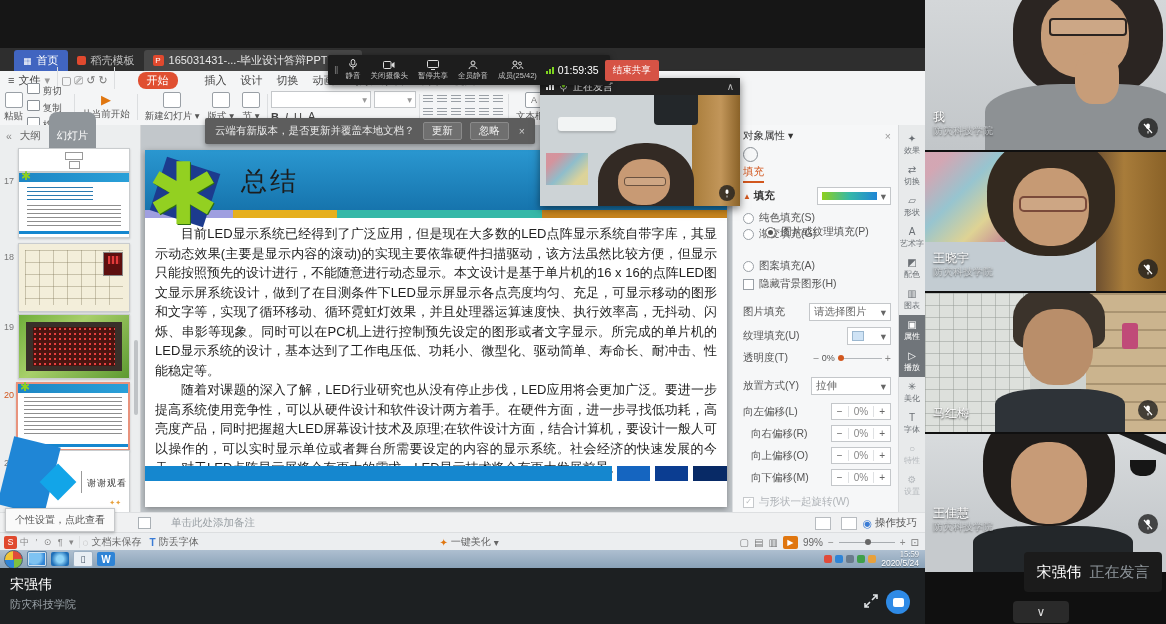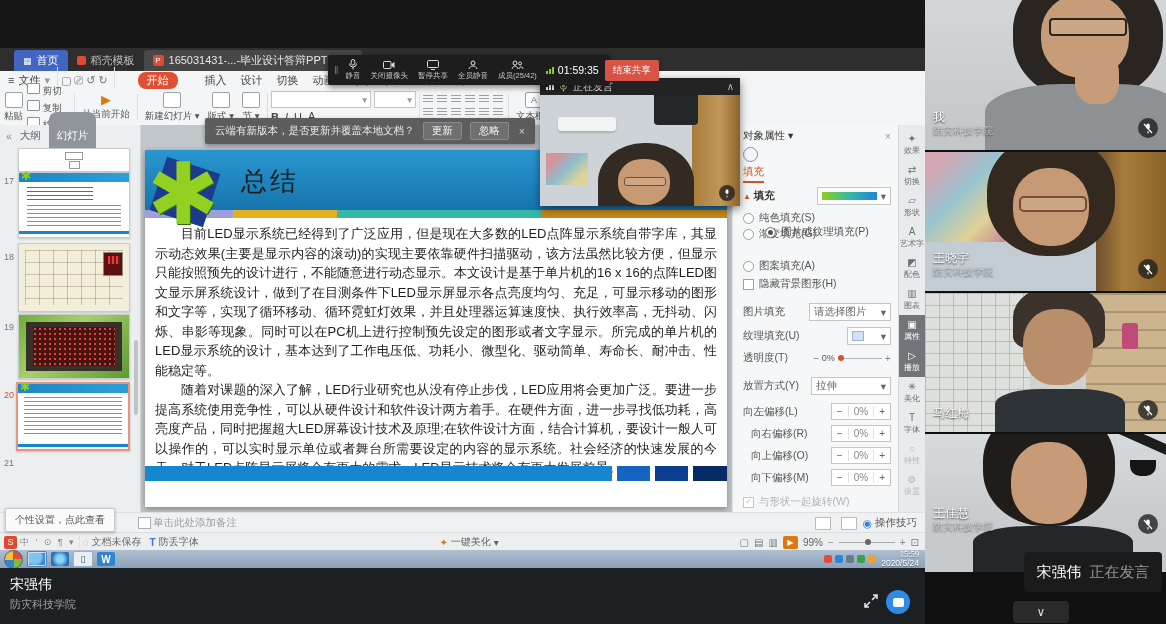--- a/index.html
+++ b/index.html
@@ -277,20 +277,27 @@
   <span class="abs tnum" style="top:390px;color:#d2571e;">20</span>
   <div class="abs thumb" style="top:382px;height:65px;border:2px solid #e8937d;left:16px;">
     <div class="mini-band">
         <span class="mini-star">✱</span>
       </div>
     <div class="txtlines" style="position:absolute;left:6px;top:13px;right:6px;height:40px;"></div>
     <div style="position:absolute;left:0;bottom:2px;width:100%;height:3px;background:#1587cf;"></div>
   </div>
 
   <span class="abs tnum" style="top:458px;">21</span>
+  <div class="abs thumb" style="top:450px;height:62px;">
+    <div style="position:absolute;left:-14px;top:-10px;width:48px;height:70px;background:#1f86d6;transform:rotate(14deg);"></div>
+    <div style="position:absolute;left:26px;top:18px;width:26px;height:26px;background:#12a5e8;transform:rotate(45deg);"></div>
+    <div style="position:absolute;left:62px;top:20px;width:1px;height:22px;background:#999;"></div>
+    <span style="position:absolute;left:68px;top:26px;font-size:9px;color:#333;letter-spacing:1px;">谢谢观看</span>
+    <span style="position:absolute;right:8px;bottom:6px;color:#e8a13c;font-size:7px;">✦✦</span>
+  </div>
 
   <div class="abs" style="left:134px;top:340px;width:4px;height:75px;background:#c0c3c6;border-radius:2px;"></div>
 
   <div class="abs slide">
     <div class="shead"></div>
     <div class="stripe" style="left:0;width:88px;background:#9f9fe0;"></div>
     <div class="stripe" style="left:88px;width:104px;background:#e6af1e;"></div>
     <div class="stripe" style="left:192px;width:205px;background:#35b8a8;"></div>
     <div class="stripe" style="left:397px;width:185px;background:#c8851e;"></div>
     <div style="position:absolute;left:2px;top:2px;width:92px;height:92px;">
@@ -457,21 +464,21 @@
         <span class="g">○</span>
         <span>特性</span>
       </div>
     <div class="ritem dim">
         <span class="g">⚙</span>
         <span>设置</span>
       </div>
   </div>
 
   <div class="abs notesbar">
-    <span style="margin-left:138px;display:flex;align-items:center;gap:2px;">
+    <span style="margin-left:138px;display:flex;align-items:center;gap:20px;">
       <span style="width:11px;height:10px;border:1px solid #aab0b5;background:#fff;display:inline-block;"></span>
       <span>单击此处添加备注</span>
     </span>
     <span style="margin-left:auto;display:flex;align-items:center;margin-right:8px;gap:6px;">
       <span class="chipbox"></span>
       <span class="chipbox"></span>
       <span style="color:#555;display:flex;align-items:center;gap:3px;">
         <span style="color:#3a7bd5;">◉</span>
         <span>操作技巧</span>
       </span>

